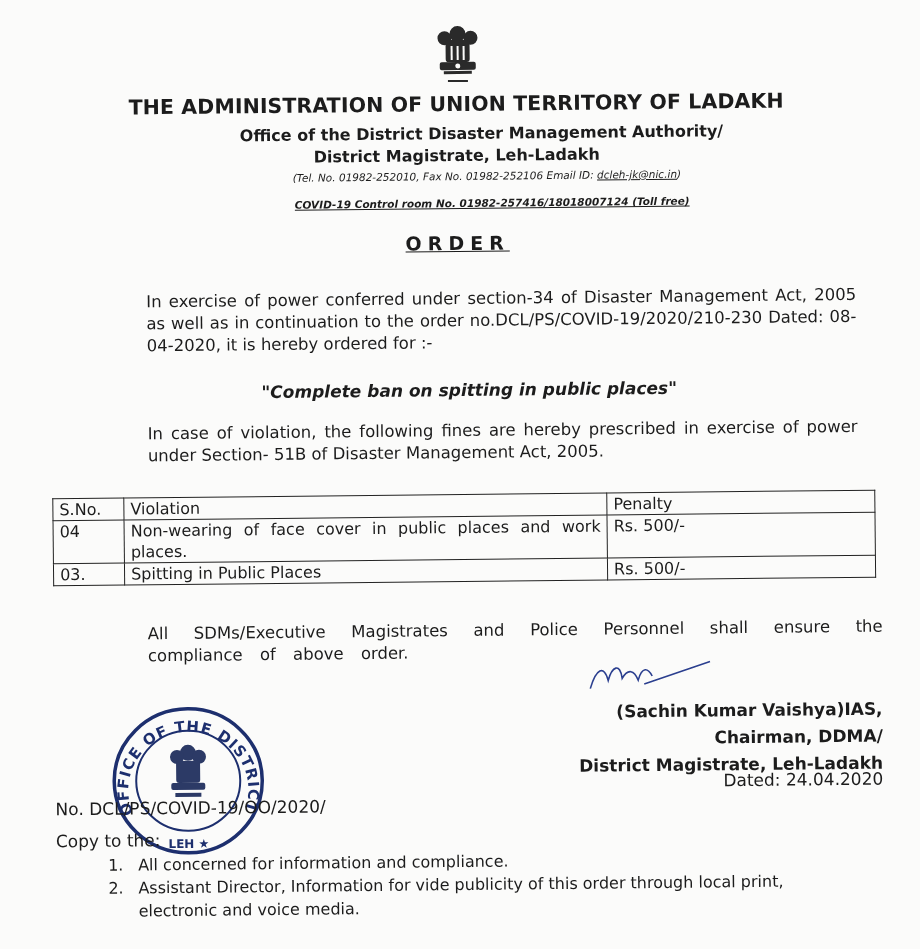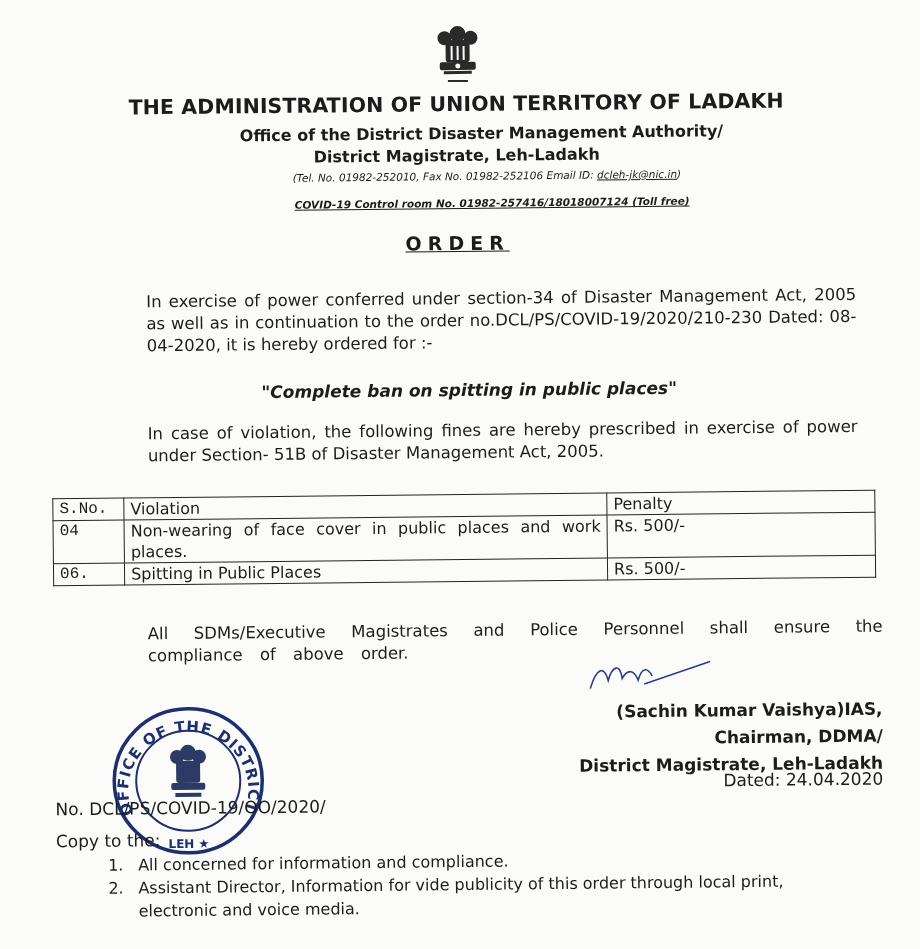--- a/index.html
+++ b/index.html
@@ -20,21 +20,21 @@
   .order { position:absolute; left:0; right:0; top:232px; text-align:center; font-weight:bold; font-size:19px; letter-spacing:6px; }
   .order span { text-decoration:underline; }
   .para { position:absolute; left:78px; width:780px; font-family:"DejaVu Sans", sans-serif; font-size:16.5px; line-height:22px; text-align:justify; }
   .p1 { top:288px; }
   .p1 .indent { padding-left:70px; }
   .ban { position:absolute; left:0; right:0; top:380px; text-align:center; font-weight:bold; font-style:italic; font-size:17px; padding-left:20px; }
   .p2 { top:420px; left:68px; width:790px; }
   .p2 .indent { padding-left:80px; }
   table.fines { position:absolute; left:52px; top:494px; width:823px; border-collapse:collapse; font-size:16px; }
   table.fines td { border:1.5px solid #222; padding:0 6px; vertical-align:top; line-height:21px; }
-  .c1 { width:58px;font-family:Liberation Mono, monospace; } .c2 { width:470px; text-align:justify; } .c3 { }
+  .c1 { width:58px; } .c2 { width:470px; text-align:justify; } .c3 { }
   .p3 { top:620px; left:66px; width:815px; }
   .p3 .indent { padding-left:80px; word-spacing:12px; }
   .sig { position:absolute; left:580px; top:660px; width:130px; height:36px; }
   .signame { position:absolute; right:40px; top:700px; text-align:right; font-weight:bold; font-size:17px; line-height:27px; }
   .sigdate { position:absolute; right:40px; top:773px; font-size:17px; }
   .stamp { position:absolute; left:100px; top:700px; width:170px; height:155px; }
   .refno { position:absolute; left:52px; top:795px; font-size:17px; }
   .copyto { position:absolute; left:52px; top:827px; font-size:17px; }
   .copylist { position:absolute; left:104px; top:850px; font-size:16px; line-height:23px; width:760px; }
   .copylist .num { display:inline-block; width:30px; }
@@ -87,21 +87,21 @@
       <td class="c1">S.No.</td>
       <td class="c2">Violation</td>
       <td class="c3">Penalty</td>
     </tr>
     <tr>
       <td class="c1">04</td>
       <td class="c2">Non-wearing of face cover in public places and work places.</td>
       <td class="c3">Rs. 500/-</td>
     </tr>
     <tr>
-      <td class="c1">06.</td>
+      <td class="c1">03.</td>
       <td class="c2">Spitting in Public Places</td>
       <td class="c3">Rs. 500/-</td>
     </tr>
   </tbody>
     </table>
 
   <div class="para p3">
       <div class="indent">All SDMs/Executive Magistrates and Police Personnel shall ensure the compliance of above order.</div>
     </div>
 

